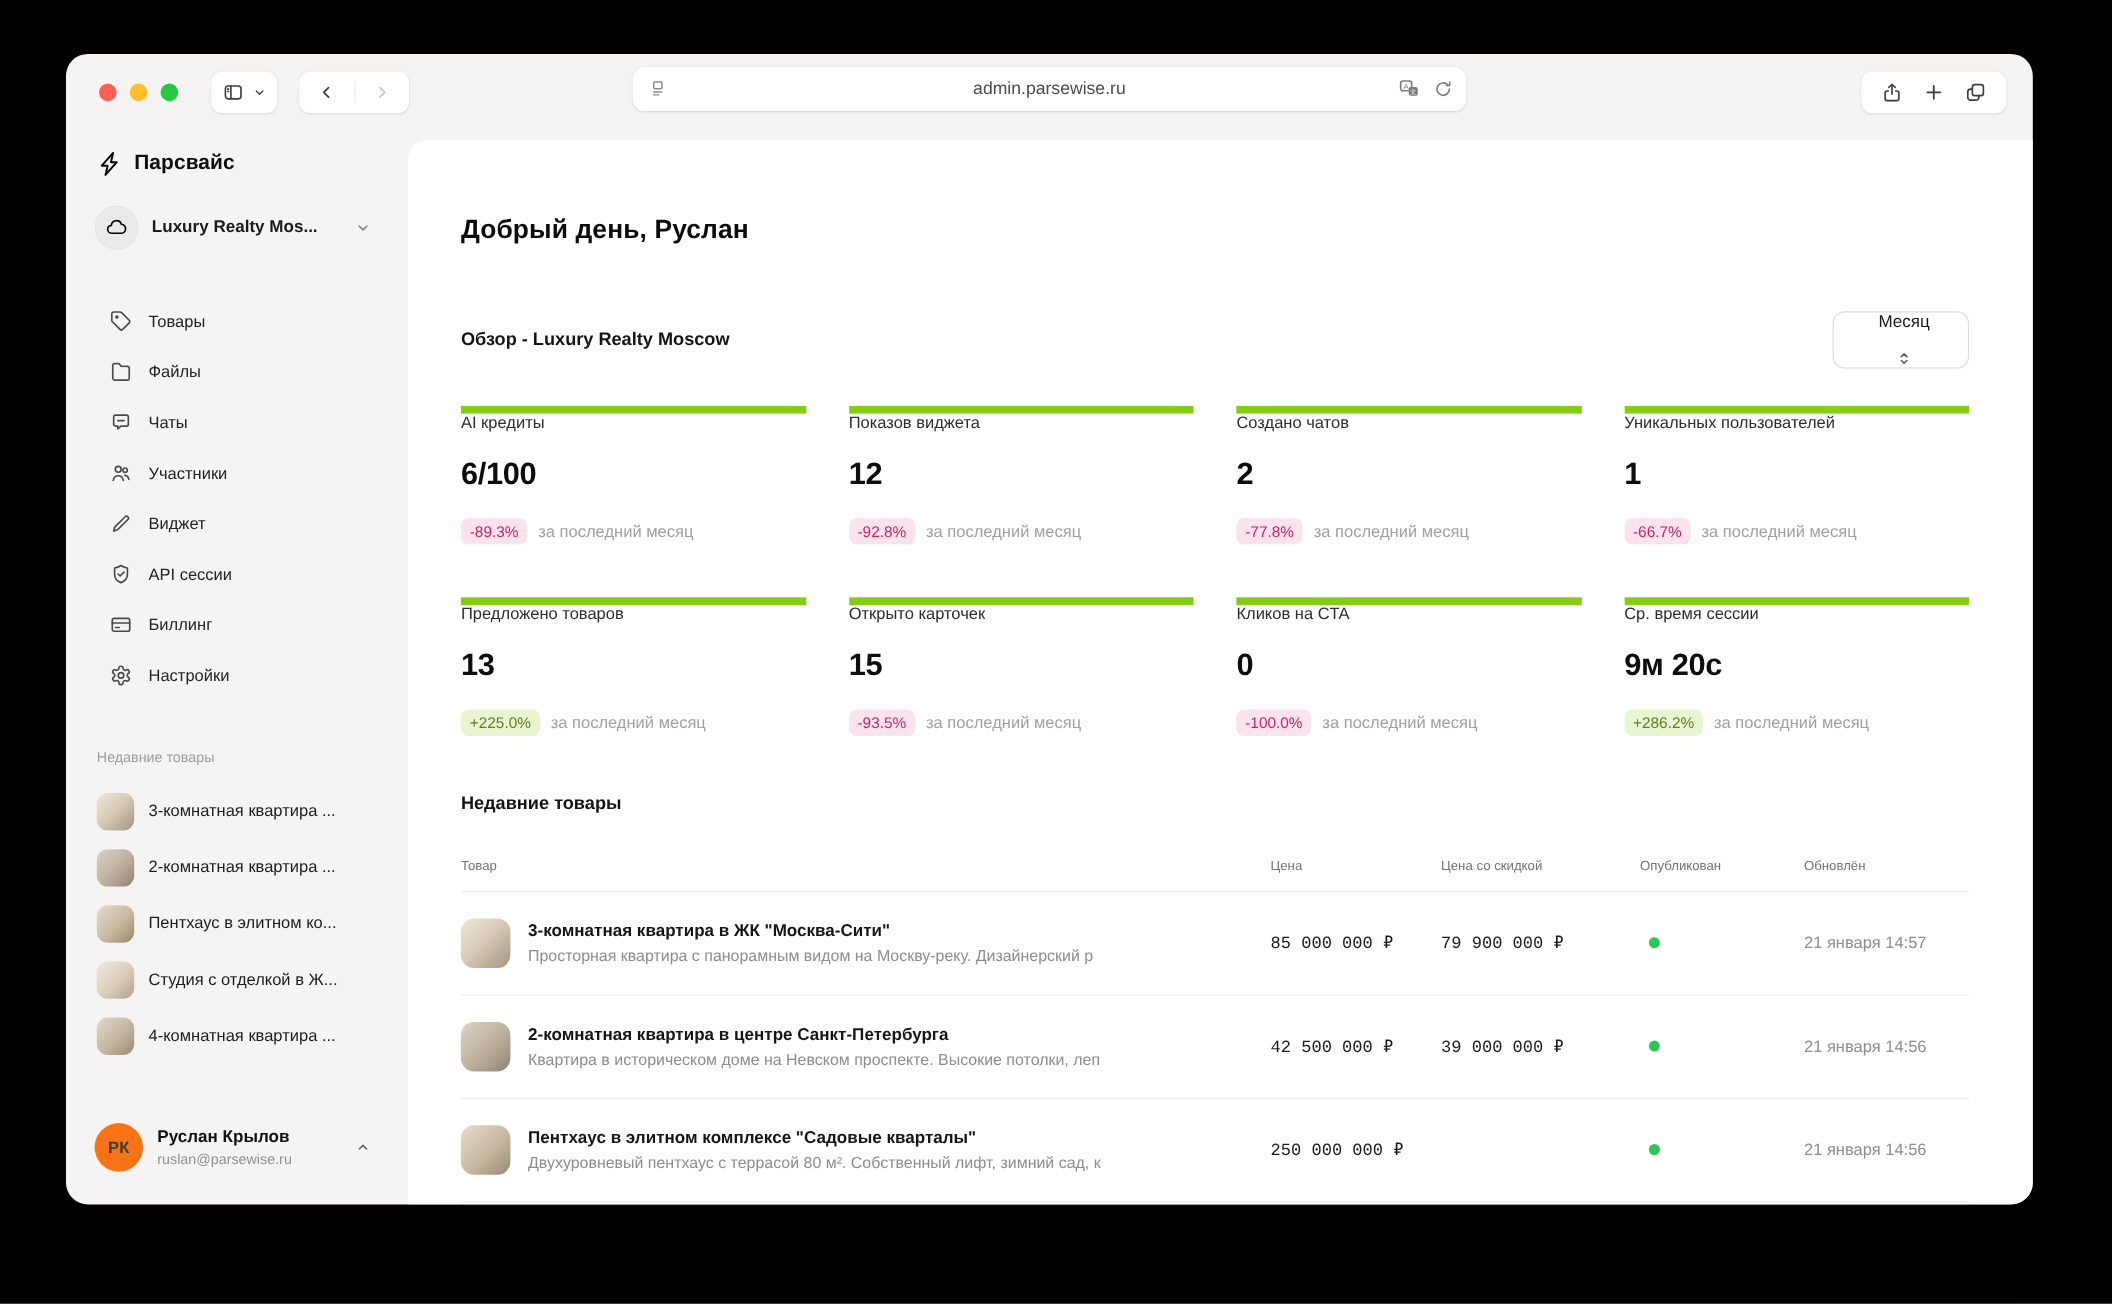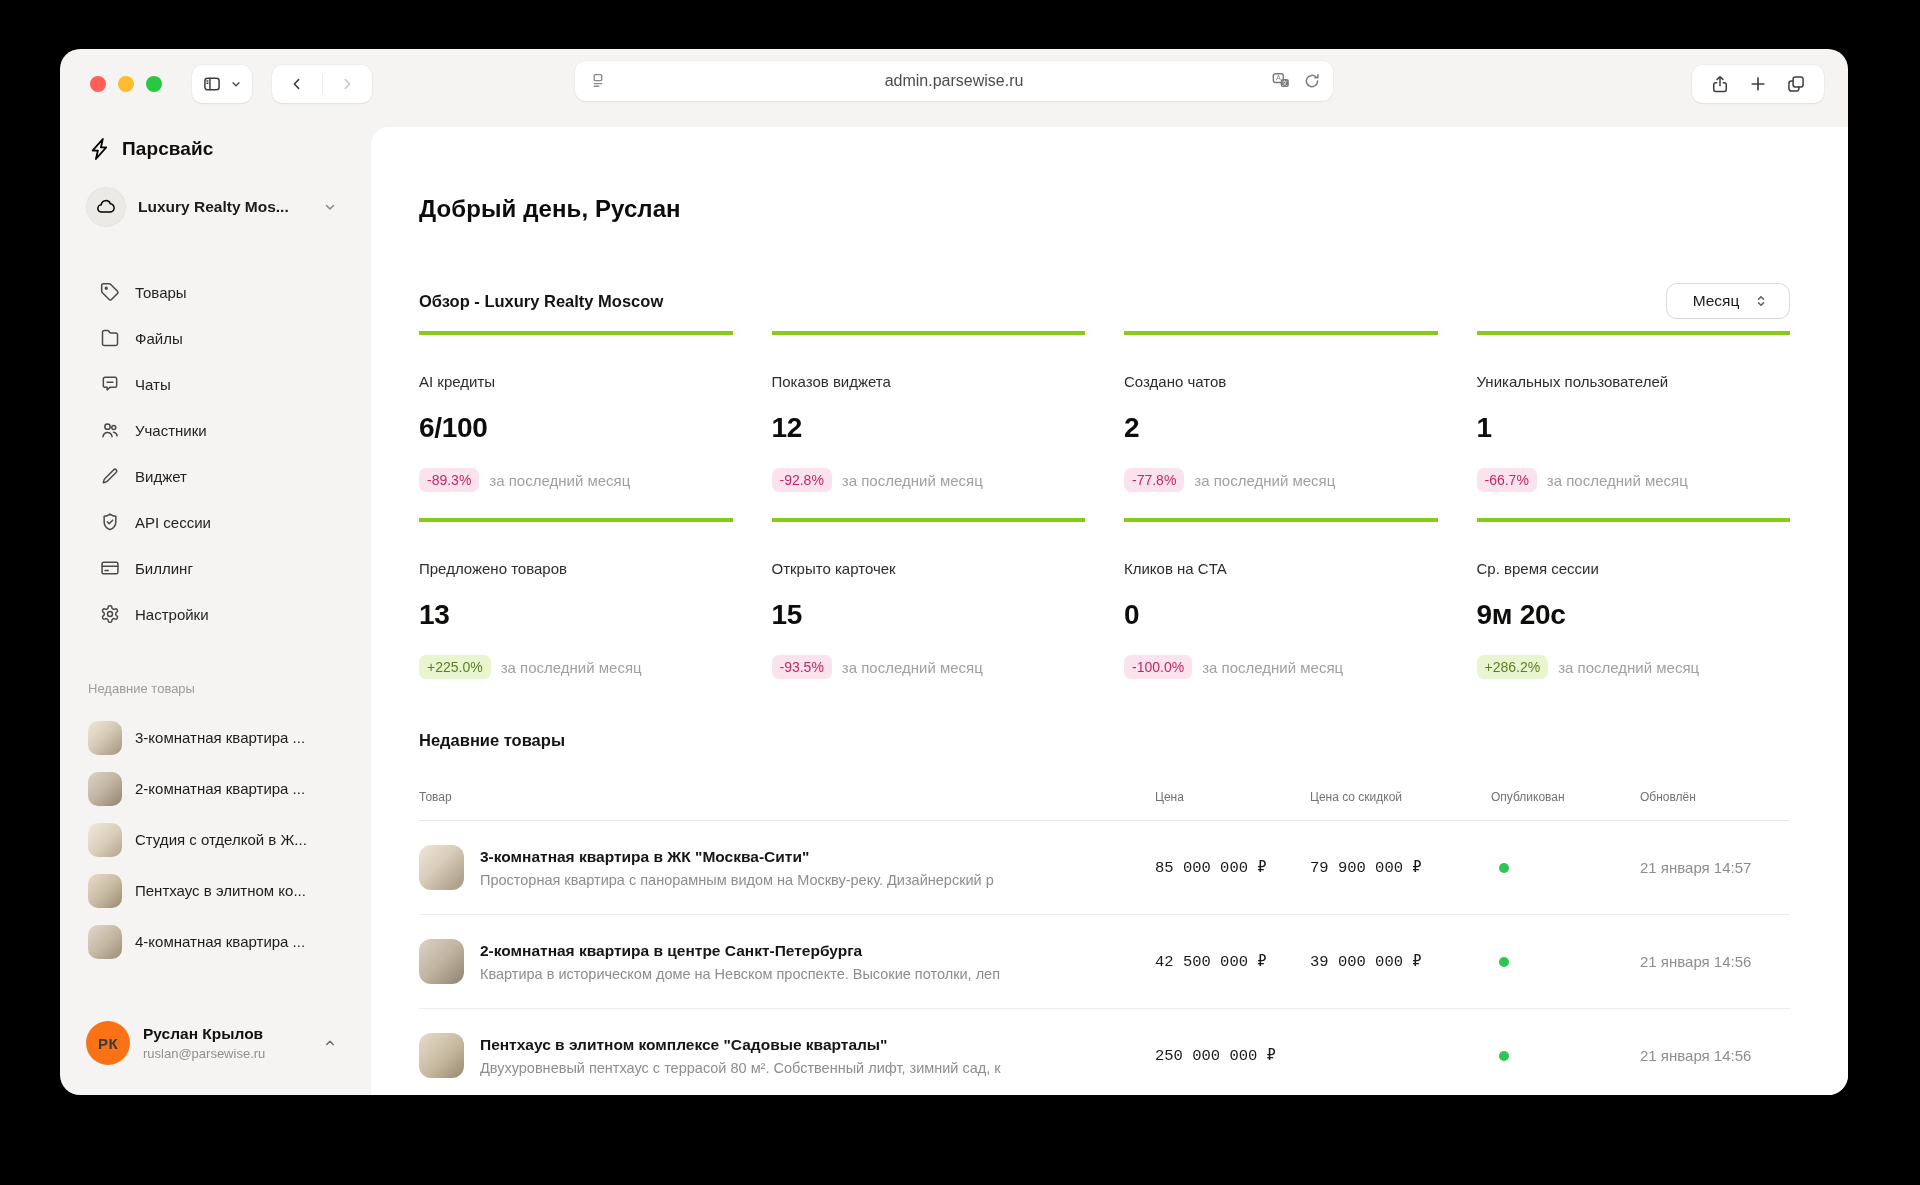--- a/index.html
+++ b/index.html
@@ -66,26 +66,26 @@
        font-size:15px;font-weight:600;color:#3b3b39;letter-spacing:.3px;}
   .user-name{font-size:15.5px;font-weight:700;color:#111;}
   .user-email{font-size:13px;color:#90908e;margin-top:3px;}
   .user-chevron{margin-left:auto;color:#6d6d6b;}
   
   .main{flex:1;background:#fff;border-top-left-radius:18px;min-width:0;
         padding:52px 58px 0 48px;overflow:hidden;position:relative;}
   .greeting{font-size:24px;font-weight:700;color:#0c0c0a;letter-spacing:.1px;}
   .overview-row{margin-top:60px;display:flex;align-items:center;justify-content:space-between;}
   .overview-title{font-size:16.5px;font-weight:700;color:#141412;}
-  .period-select{height:36px;min-width:124px;box-sizing:border-box;display:flex;align-items:center;justify-content:center;
+  .period-select{height:52px;min-width:124px;box-sizing:border-box;display:flex;align-items:center;justify-content:space-between;
         gap:14px;padding:0 12px 0 18px;background:#fff;border:1px solid #dadad8;border-radius:11px;
-        font-size:15.5px;color:#1a1a18;box-shadow:0 1px 1px rgba(0,0,0,.02);cursor:default;}
+        font-size:15.5px;color:#1a1a18;box-shadow:0 1px 1px rgba(0,0,0,.02);cursor:default;flex-direction:column;}
   .period-select .icon{color:#5c5c5a;}
   .stats-grid{margin-top:12px;display:grid;grid-template-columns:repeat(4,1fr);column-gap:39px;row-gap:26px;}
-  .stat{border-top:4px solid #84cc16;padding-top:38px;}
+  .stat{border-top:7px solid #84cc16;margin-top:22px;}
   .stat-label{font-size:15px;color:#2d2d2b;}
   .stat-value{margin-top:22px;font-size:28px;font-weight:700;color:#0d0d0b;letter-spacing:-.3px;}
   .stat-meta{margin-top:24px;display:flex;align-items:center;gap:10px;}
   .badge{font-size:14px;font-weight:500;line-height:1;padding:5px 8px;border-radius:7px;}
   .badge-down{background:#fbe3ee;color:#c22765;}
   .badge-up{background:#e9f5d1;color:#5d7f1e;}
   .stat-caption{font-size:15px;color:#a0a09e;}
   .recent-title{margin-top:52px;font-size:16.5px;font-weight:700;color:#141412;}
   .table{margin-top:40px;}
   .thead,.trow{display:grid;grid-template-columns:minmax(0,1fr) 155px 181px 149px 150px;align-items:center;}
@@ -325,27 +325,27 @@
             <span class="thumb s-thumb thumb-0"></span>
             <span class="recent-label">3-комнатная квартира ...</span>
           </div>
 
           <div class="recent-item">
             <span class="thumb s-thumb thumb-1"></span>
             <span class="recent-label">2-комнатная квартира ...</span>
           </div>
 
           <div class="recent-item">
+            <span class="thumb s-thumb thumb-2"></span>
+            <span class="recent-label">Пентхаус в элитном ко...</span>
+          </div>
+
+          <div class="recent-item">
             <span class="thumb s-thumb thumb-3"></span>
             <span class="recent-label">Студия с отделкой в Ж...</span>
-          </div>
-
-          <div class="recent-item">
-            <span class="thumb s-thumb thumb-2"></span>
-            <span class="recent-label">Пентхаус в элитном ко...</span>
           </div>
 
           <div class="recent-item">
             <span class="thumb s-thumb thumb-4"></span>
             <span class="recent-label">4-комнатная квартира ...</span>
           </div>
 
       </div>
 
       <div class="sidebar-spacer"></div>

